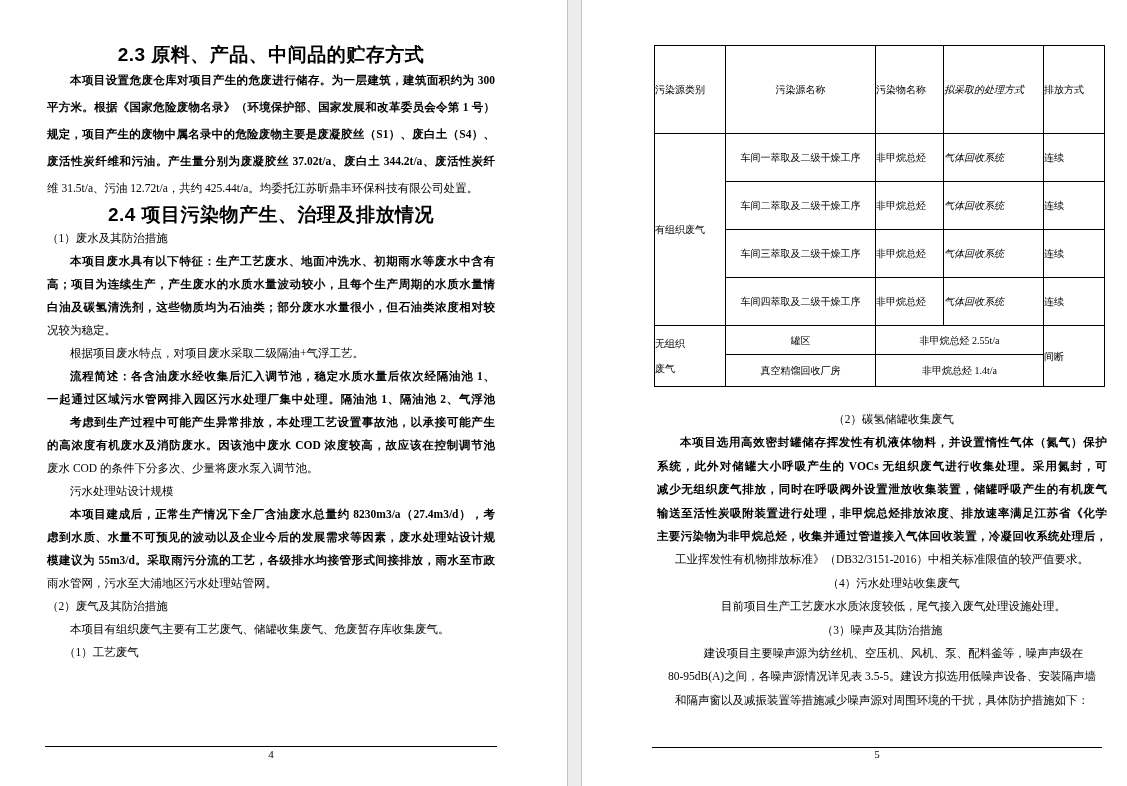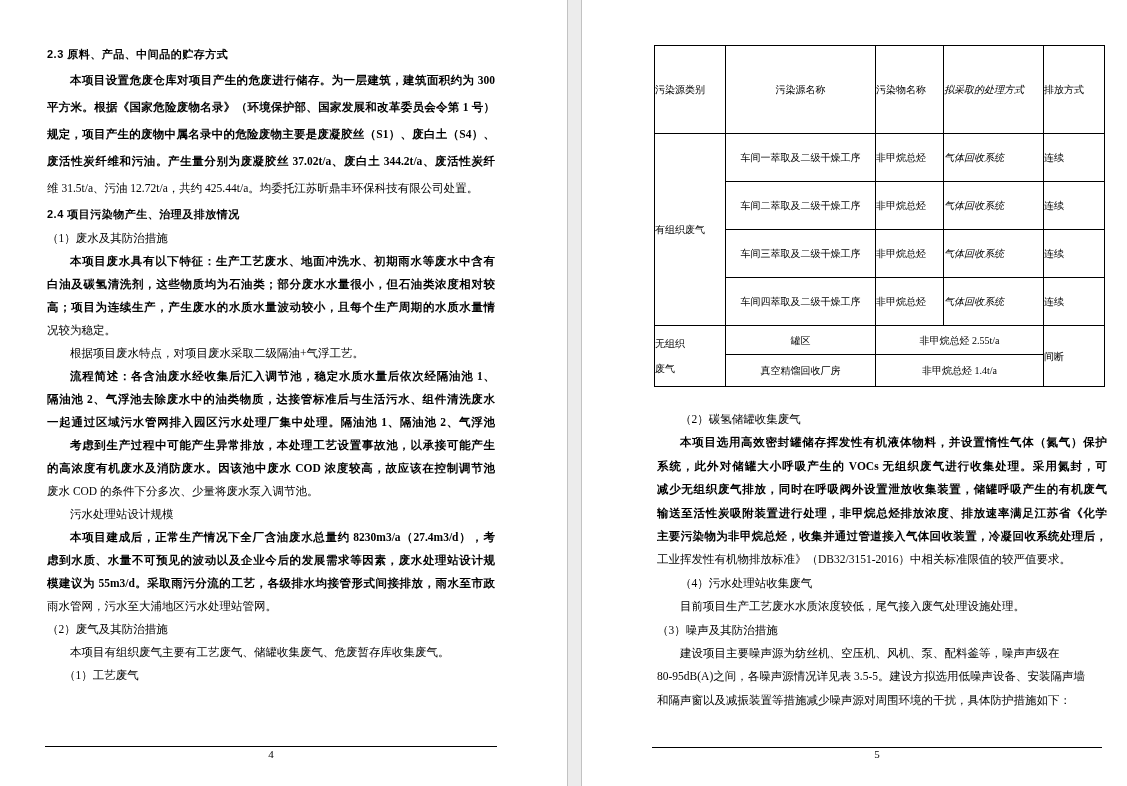--- a/index.html
+++ b/index.html
@@ -16,26 +16,26 @@
   #page-left{width:567px;}
   #page-right{width:545px;}
   #gutter{width:13px;height:786px;background:#ececec;border-left:1px solid #c2c2c2;border-right:1px solid #c2c2c2;flex:0 0 auto;}
 
   
   #left-blocks{position:absolute;left:47px;top:42px;width:448px;font-size:11.5px;}
   #right-blocks{position:absolute;left:75px;top:408px;width:450px;font-size:11.5px;}
 
   .h2{
     font-family:"Liberation Sans","DejaVu Sans",sans-serif;
-    font-weight:bold;font-size:11px;line-height:25px;
-    white-space:nowrap;overflow:hidden;letter-spacing:0.5px;
+    font-weight:bold;font-size:19px;line-height:25px;
+    white-space:nowrap;overflow:hidden;letter-spacing:0.5px;text-align:center;
   }
   .tl{white-space:nowrap;overflow:hidden;}
   #left-blocks .tl{line-height:23px;}
-  #right-blocks .tl{line-height:23.4px;}
+  #right-blocks .tl{line-height:23.4px;text-align:center;}
   #left-blocks .lh27{line-height:27px;}
   .j{text-align:justify;text-align-last:justify;font-weight:bold;}
 
   
   #pollution-table{
     position:absolute;left:72px;top:45px;
     border-collapse:collapse;table-layout:fixed;
     font-size:10px;
   }
   #pollution-table td,#pollution-table th{
@@ -74,26 +74,25 @@
     <div id="left-blocks">
         <div class="h2">2.3 原料、产品、中间品的贮存方式</div>
         <div class="tl lh27 j" style="text-indent: 23px;">本项目设置危废仓库对项目产生的危废进行储存。为一层建筑，建筑面积约为 300</div>
         <div class="tl lh27 j">平方米。根据《国家危险废物名录》（环境保护部、国家发展和改革委员会令第 1 号）</div>
         <div class="tl lh27 j">规定，项目产生的废物中属名录中的危险废物主要是废凝胶丝（S1）、废白土（S4）、</div>
         <div class="tl lh27 j">废活性炭纤维和污油。产生量分别为废凝胶丝 37.02t/a、废白土 344.2t/a、废活性炭纤</div>
         <div class="tl lh27">维 31.5t/a、污油 12.72t/a，共约 425.44t/a。均委托江苏昕鼎丰环保科技有限公司处置。</div>
         <div class="h2">2.4 项目污染物产生、治理及排放情况</div>
         <div class="tl">（1）废水及其防治措施</div>
         <div class="tl j" style="text-indent: 23px;">本项目废水具有以下特征：生产工艺废水、地面冲洗水、初期雨水等废水中含有</div>
+        <div class="tl j">高；项目为连续生产，产生废水的水质水量波动较小，且每个生产周期的水质水量情</div>
         <div class="tl j">白油及碳氢清洗剂，这些物质均为石油类；部分废水水量很小，但石油类浓度相对较</div>
-        <div class="tl j">高；项目为连续生产，产生废水的水质水量波动较小，且每个生产周期的水质水量情</div>
         <div class="tl">况较为稳定。</div>
         <div class="tl" style="text-indent: 23px;">根据项目废水特点，对项目废水采取二级隔油+气浮工艺。</div>
         <div class="tl j" style="text-indent: 23px;">流程简述：各含油废水经收集后汇入调节池，稳定水质水量后依次经隔油池 1、</div>
-        <div class="tl j">隔油池 2、气浮池去除废水中的油类物质，达接管标准后与生活污水、组件清洗废水</div>
         <div class="tl j">一起通过区域污水管网排入园区污水处理厂集中处理。隔油池 1、隔油池 2、气浮池</div>
         <div class="tl j" style="text-indent: 23px;">考虑到生产过程中可能产生异常排放，本处理工艺设置事故池，以承接可能产生</div>
         <div class="tl j">的高浓度有机废水及消防废水。因该池中废水 COD 浓度较高，故应该在控制调节池</div>
         <div class="tl">废水 COD 的条件下分多次、少量将废水泵入调节池。</div>
         <div class="tl" style="text-indent: 23px;">污水处理站设计规模</div>
         <div class="tl j" style="text-indent: 23px;">本项目建成后，正常生产情况下全厂含油废水总量约 8230m3/a（27.4m3/d），考</div>
         <div class="tl j">虑到水质、水量不可预见的波动以及企业今后的发展需求等因素，废水处理站设计规</div>
         <div class="tl j">模建议为 55m3/d。采取雨污分流的工艺，各级排水均接管形式间接排放，雨水至市政</div>
         <div class="tl">雨水管网，污水至大浦地区污水处理站管网。</div>
         <div class="tl">（2）废气及其防治措施</div>

